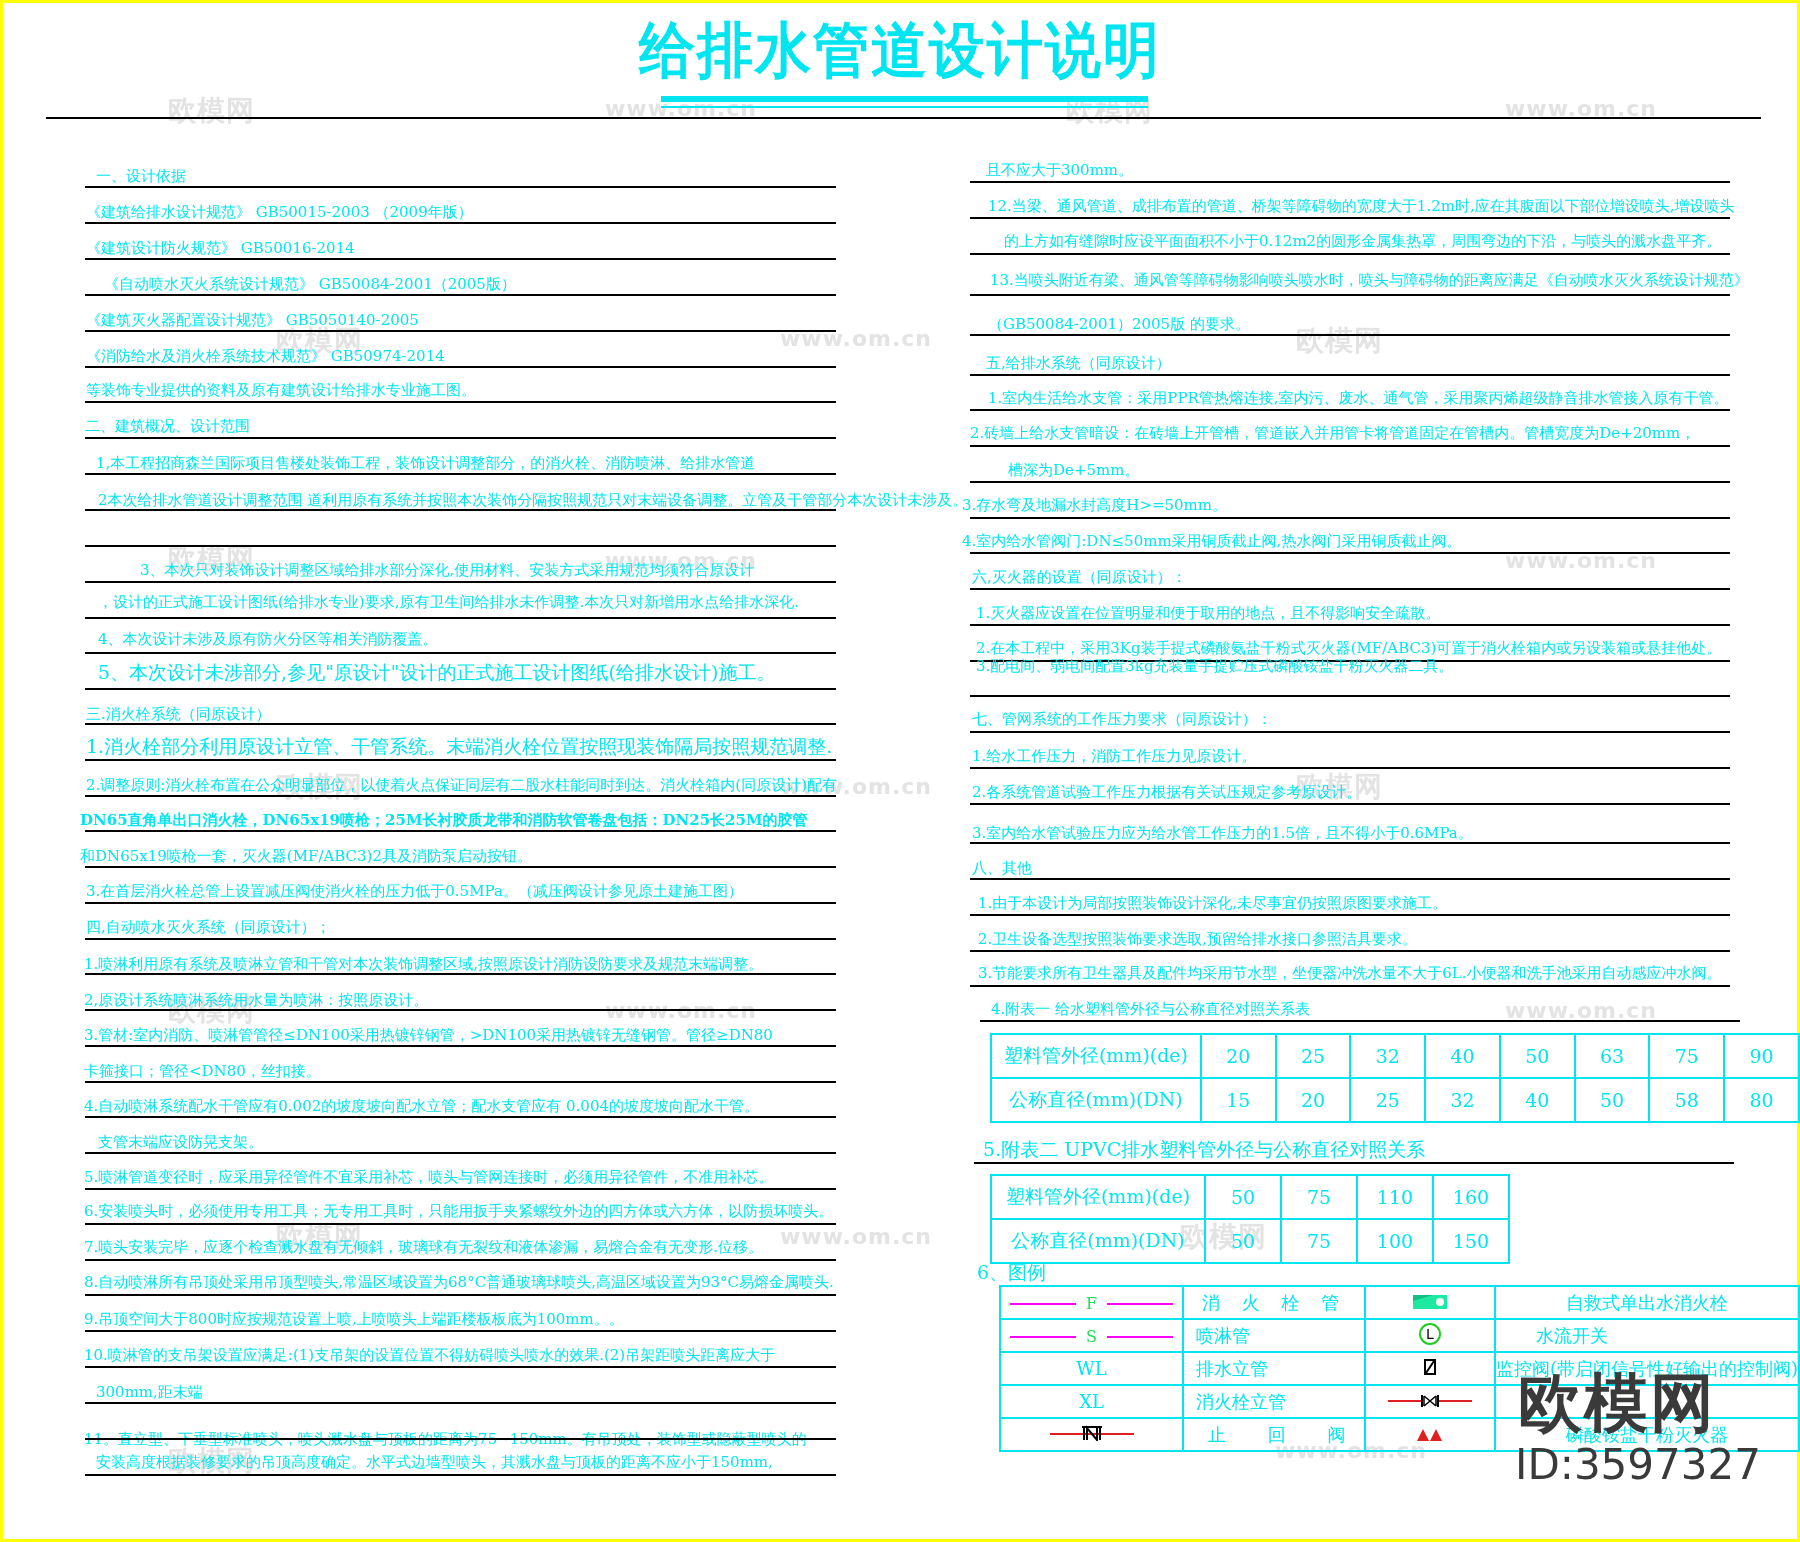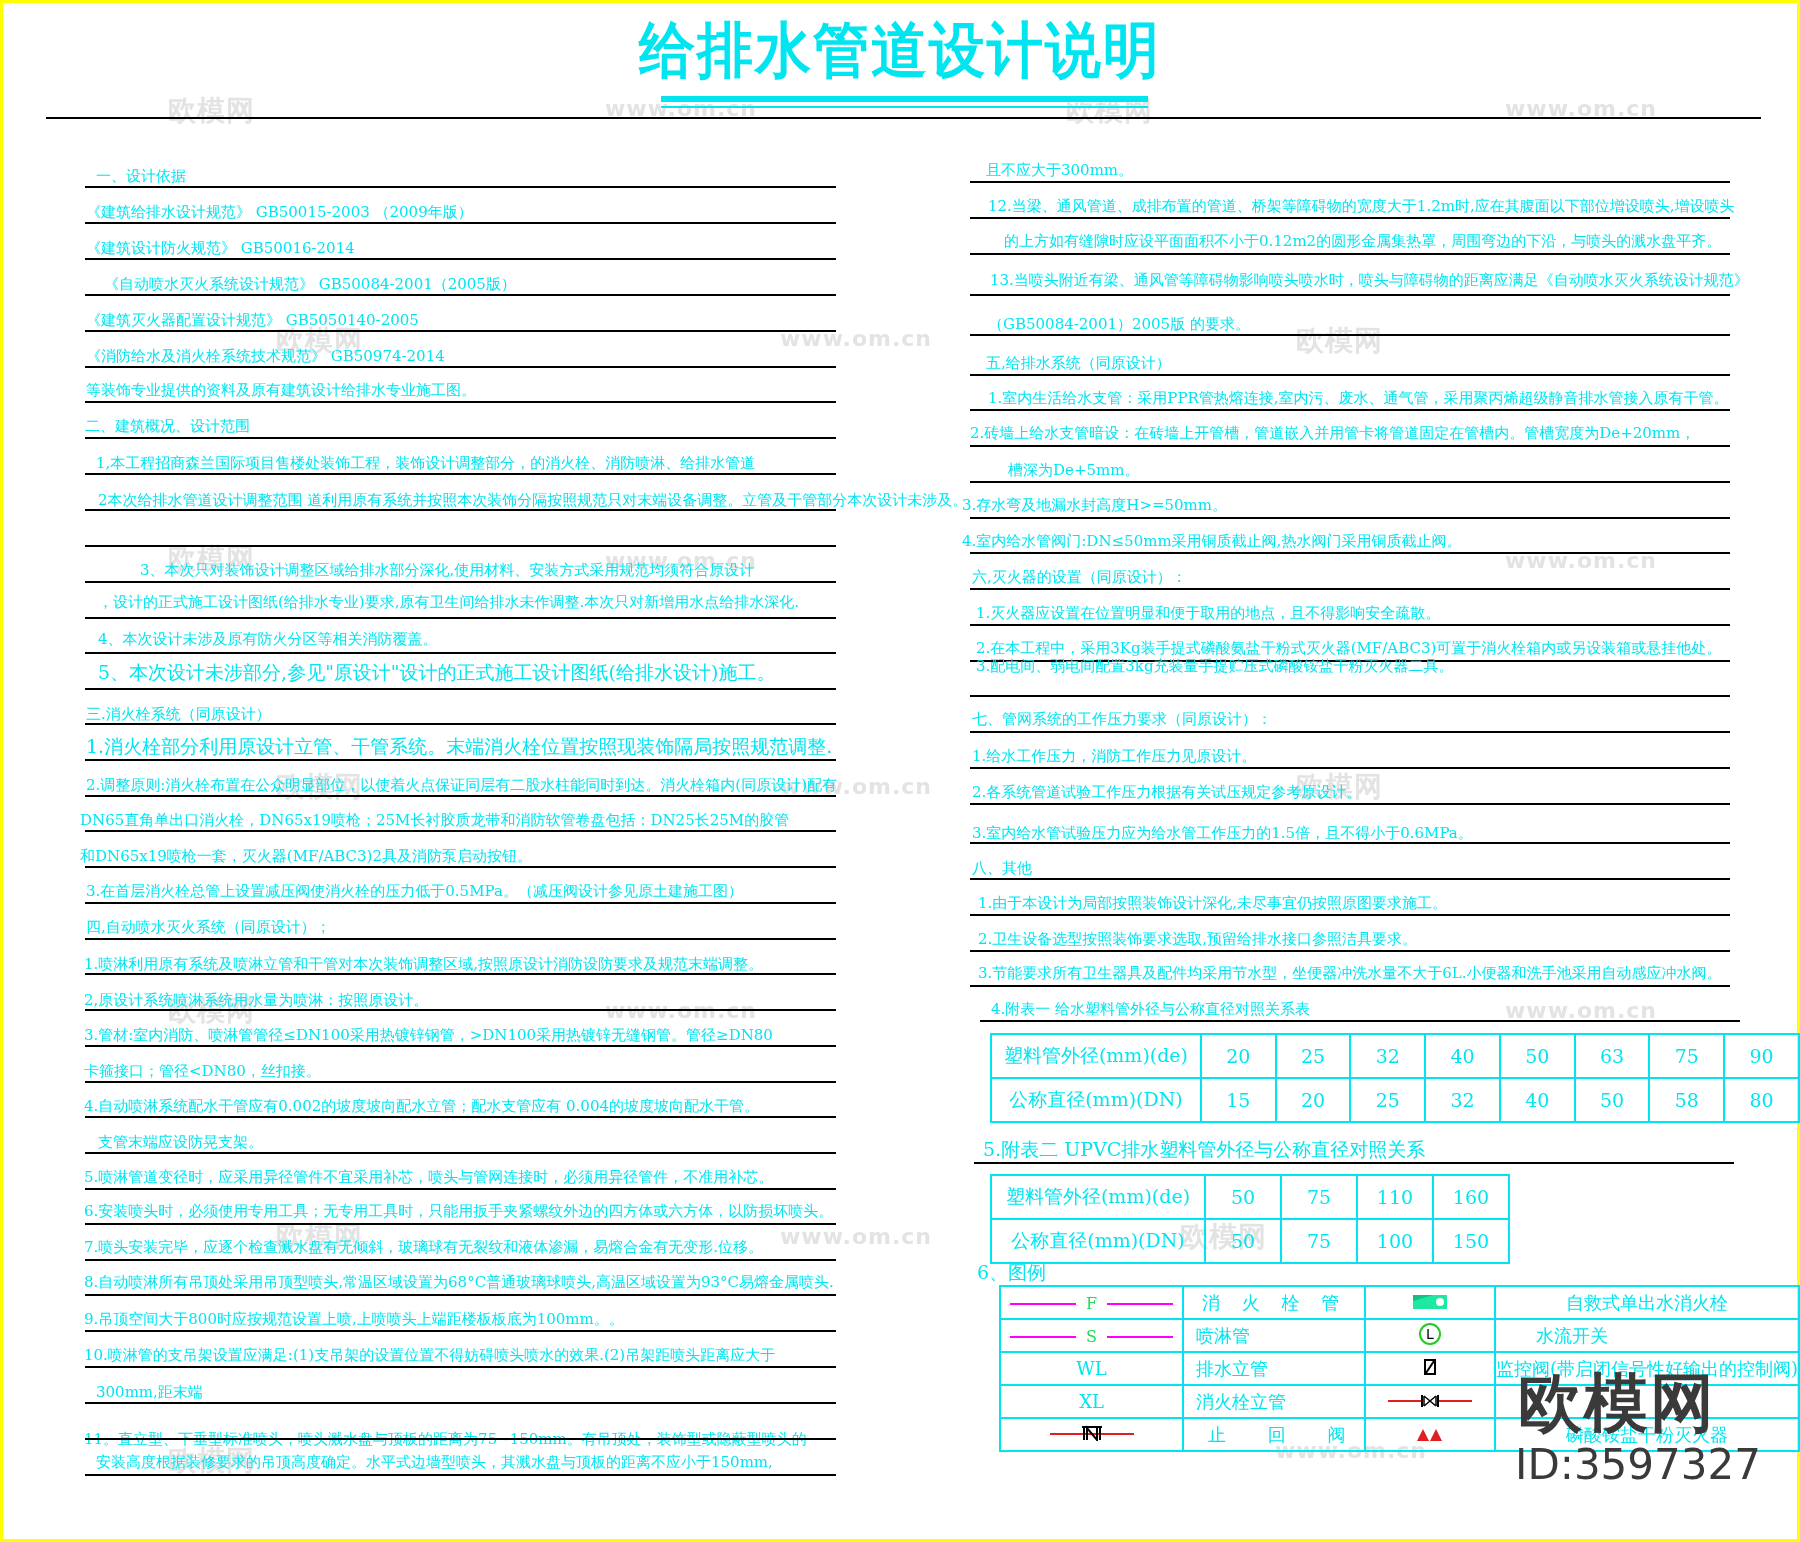--- a/index.html
+++ b/index.html
@@ -106,21 +106,21 @@
 <div class="rule" style="left:85px;top:652px;width:751px;"></div>
 <div class="ln big" style="left:98px;top:659px;">5、本次设计未涉部分,参见"原设计"设计的正式施工设计图纸(给排水设计)施工。</div>
 <div class="rule" style="left:85px;top:688px;width:751px;"></div>
 
 <div class="ln" style="left:86px;top:704px;">三.消火栓系统（同原设计）</div>
 <div class="rule" style="left:85px;top:723px;width:751px;"></div>
 <div class="ln big" style="left:86px;top:733px;">1.消火栓部分利用原设计立管、干管系统。末端消火栓位置按照现装饰隔局按照规范调整.</div>
 <div class="rule" style="left:85px;top:759px;width:751px;"></div>
 <div class="ln" style="left:86px;top:775px;">2.调整原则:消火栓布置在公众明显部位，以使着火点保证同层有二股水柱能同时到达。消火栓箱内(同原设计)配有</div>
 <div class="rule" style="left:85px;top:795px;width:751px;"></div>
-<div class="ln" style="left:80px;top:810px;">DN65直角单出口消火栓，DN65x19喷枪；25M长衬胶质龙带和消防软管卷盘包括：DN25长25M的胶管</div>
+<div class="ln" style="left:80px;top:810px;font-weight:bold;">DN65直角单出口消火栓，DN65x19喷枪；25M长衬胶质龙带和消防软管卷盘包括：DN25长25M的胶管</div>
 <div class="rule" style="left:85px;top:830px;width:751px;"></div>
 <div class="ln" style="left:80px;top:846px;">和DN65x19喷枪一套，灭火器(MF/ABC3)2具及消防泵启动按钮。</div>
 <div class="rule" style="left:85px;top:866px;width:751px;"></div>
 <div class="ln" style="left:86px;top:881px;">3.在首层消火栓总管上设置减压阀使消火栓的压力低于0.5MPa。（减压阀设计参见原土建施工图）</div>
 <div class="rule" style="left:85px;top:902px;width:751px;"></div>
 
 <div class="ln" style="left:86px;top:917px;">四,自动喷水灭火系统（同原设计）；</div>
 <div class="rule" style="left:85px;top:938px;width:751px;"></div>
 <div class="ln" style="left:84px;top:954px;">1.喷淋利用原有系统及喷淋立管和干管对本次装饰调整区域,按照原设计消防设防要求及规范末端调整。</div>
 <div class="rule" style="left:85px;top:973px;width:751px;"></div>

